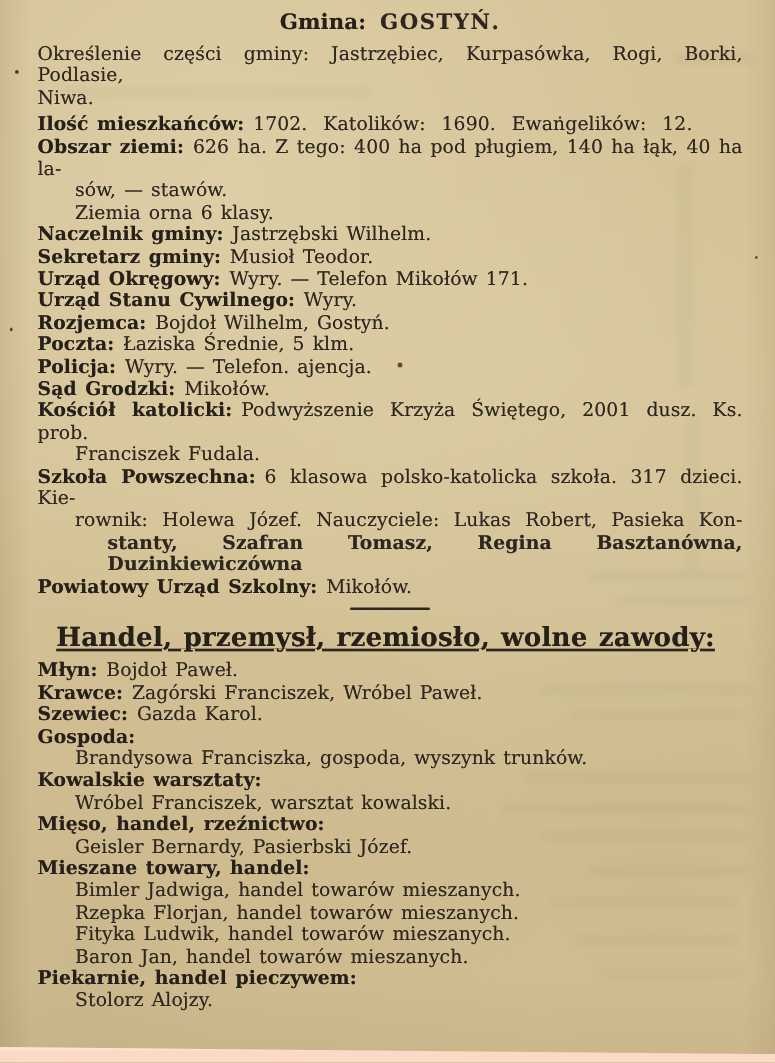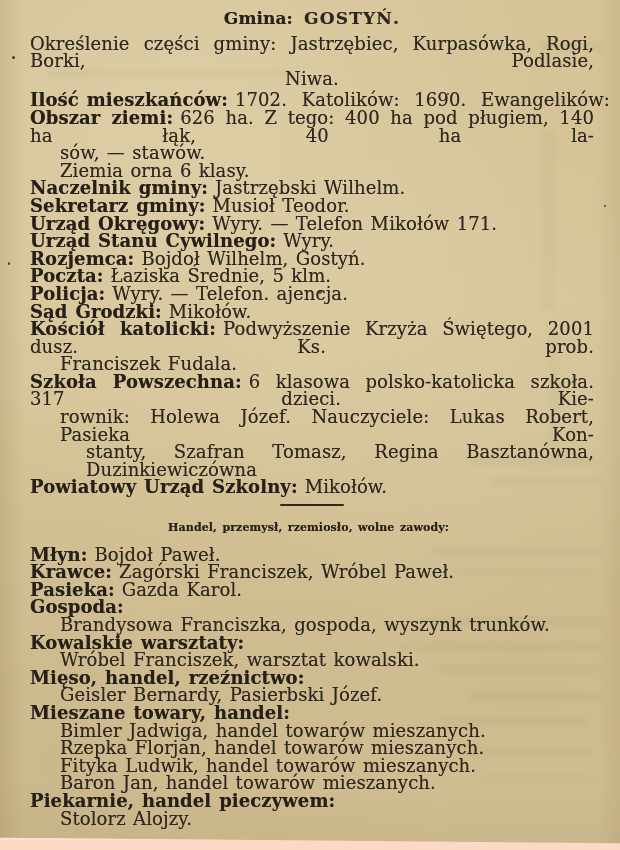--- a/index.html
+++ b/index.html
@@ -15,34 +15,34 @@
       radial-gradient(circle at 75% 45%, rgba(255,250,230,0.10), transparent 40%),
       radial-gradient(circle at 85% 80%, rgba(120,95,50,0.10), transparent 45%),
       radial-gradient(circle at 10% 90%, rgba(120,95,50,0.12), transparent 40%),
       linear-gradient(90deg, rgba(110,85,45,0.14), rgba(110,85,45,0) 4%, rgba(110,85,45,0) 96%, rgba(110,85,45,0.10)),
       linear-gradient(0deg, rgba(110,85,45,0.08), rgba(110,85,45,0) 8%);
     font-family: "DejaVu Serif", "Liberation Serif", serif;
     color: var(--ink, #2e2720);
   }
   .doc { position: absolute; top: 10px; left: 30px; width: 564px; }
   .line {
-    font-size: 18px; line-height: 17.6px;
+    font-size: 15px; line-height: 17.6px;
     white-space: pre; letter-spacing: 0.1px; word-spacing: 1.5px;
     text-shadow: 0 0 0.5px rgba(46,39,32,0.55);
   }
   .line .b { font-weight: bold; margin-right: 7px; color: #262019; }
   .justify { white-space: normal; text-align: justify; text-align-last: justify; }
   .l1 { margin-left: 30px; }
-  .l2 { margin-left: 56px; }
+  .l2 { margin-left: 56px; font-weight: bold; }
   .title { text-align: center; white-space: normal; font-size: 17px; font-weight: bold; margin-bottom: 7px; }
   .title .b { margin-right: 11px; }
   .title .t { letter-spacing: 1.2px; }
-  .center { text-align: center; white-space: normal; }
+  .center { white-space: normal; }
   .gap-top { margin-top: 4px; }
-  .heading { text-align: center; white-space: normal; font-weight: bold; font-size: 11px; margin: 13px 0 9px; }
+  .heading { text-align: center; white-space: normal; font-weight: bold; font-size: 21px; margin: 13px 0 9px; text-decoration: underline; }
   .rule1, .rule2 { height: 2px; background: var(--ink, #2e2720); border-radius: 1px; }
   .rule1 { width: 64px; margin: 8px auto 0; }
   .edge {
     position: absolute; left: 0; right: 0; bottom: 0; height: 14px;
     background: var(--edge-pink, #fcd9c4);
     clip-path: polygon(0 12%, 100% 52%, 100% 100%, 0 100%);
   }
   .edge-hl {
     position: absolute; left: 0; right: 0; bottom: 10px; height: 3px;
     background: rgba(255,240,228,0.55); filter: blur(1px);
@@ -96,21 +96,21 @@
       <div class="line justify"><span class="b">Kościół katolicki:</span><span class="t">Podwyższenie Krzyża Świętego, 2001 dusz. Ks. prob.</span></div>
       <div class="line l1"><span class="t">Franciszek Fudala.</span></div>
       <div class="line justify"><span class="b">Szkoła Powszechna:</span><span class="t">6 klasowa polsko-katolicka szkoła. 317 dzieci. Kie-</span></div>
       <div class="line l1 justify"><span class="t">rownik: Holewa Józef.  Nauczyciele: Lukas Robert, Pasieka Kon-</span></div>
       <div class="line l2 justify"><span class="t">stanty, Szafran Tomasz, Regina Basztanówna, Duzinkiewiczówna</span></div>
       <div class="line "><span class="b">Powiatowy Urząd Szkolny:</span><span class="t">Mikołów.</span></div>
       <div class="rule1"></div>
       <div class="line heading"><span class="b">Handel, przemysł, rzemiosło, wolne zawody:</span></div>
       <div class="line "><span class="b">Młyn:</span><span class="t">Bojdoł Paweł.</span></div>
       <div class="line "><span class="b">Krawce:</span><span class="t">Zagórski Franciszek, Wróbel Paweł.</span></div>
-      <div class="line "><span class="b">Pasieka:</span><span class="t">Gazda Karol.</span></div>
+      <div class="line "><span class="b">Szewiec:</span><span class="t">Gazda Karol.</span></div>
       <div class="line "><span class="b">Gospoda:</span></div>
       <div class="line l1"><span class="t">Brandysowa Franciszka, gospoda, wyszynk trunków.</span></div>
       <div class="line "><span class="b">Kowalskie warsztaty:</span></div>
       <div class="line l1"><span class="t">Wróbel Franciszek, warsztat kowalski.</span></div>
       <div class="line "><span class="b">Mięso, handel, rzeźnictwo:</span></div>
       <div class="line l1"><span class="t">Geisler Bernardy, Pasierbski Józef.</span></div>
       <div class="line "><span class="b">Mieszane towary, handel:</span></div>
       <div class="line l1"><span class="t">Bimler Jadwiga, handel towarów mieszanych.</span></div>
       <div class="line l1"><span class="t">Rzepka Florjan, handel towarów mieszanych.</span></div>
       <div class="line l1"><span class="t">Fityka Ludwik, handel towarów mieszanych.</span></div>

